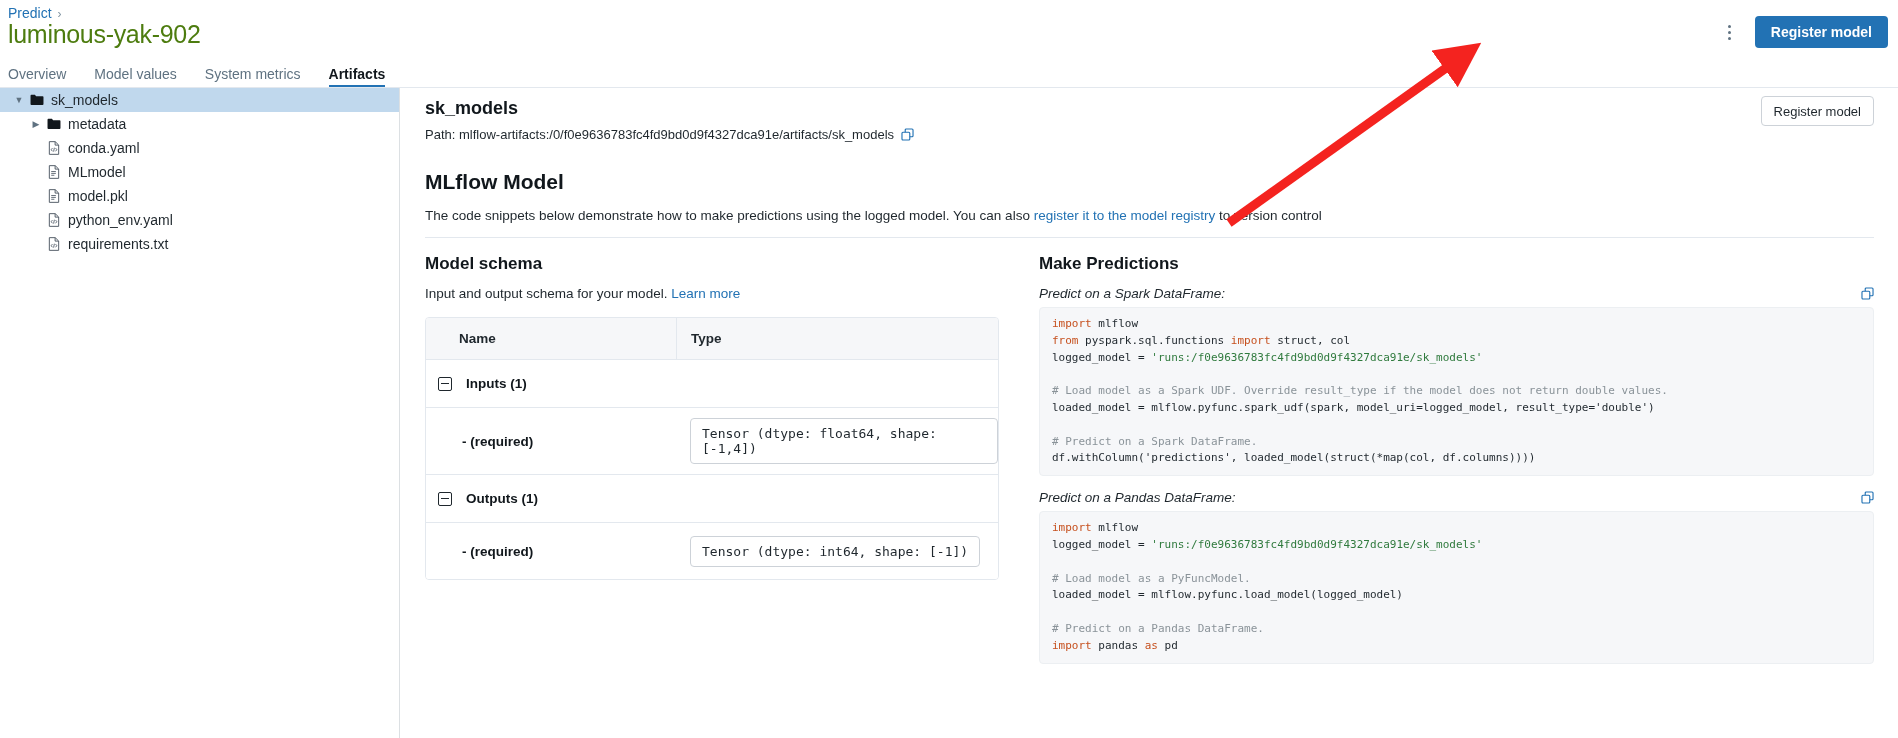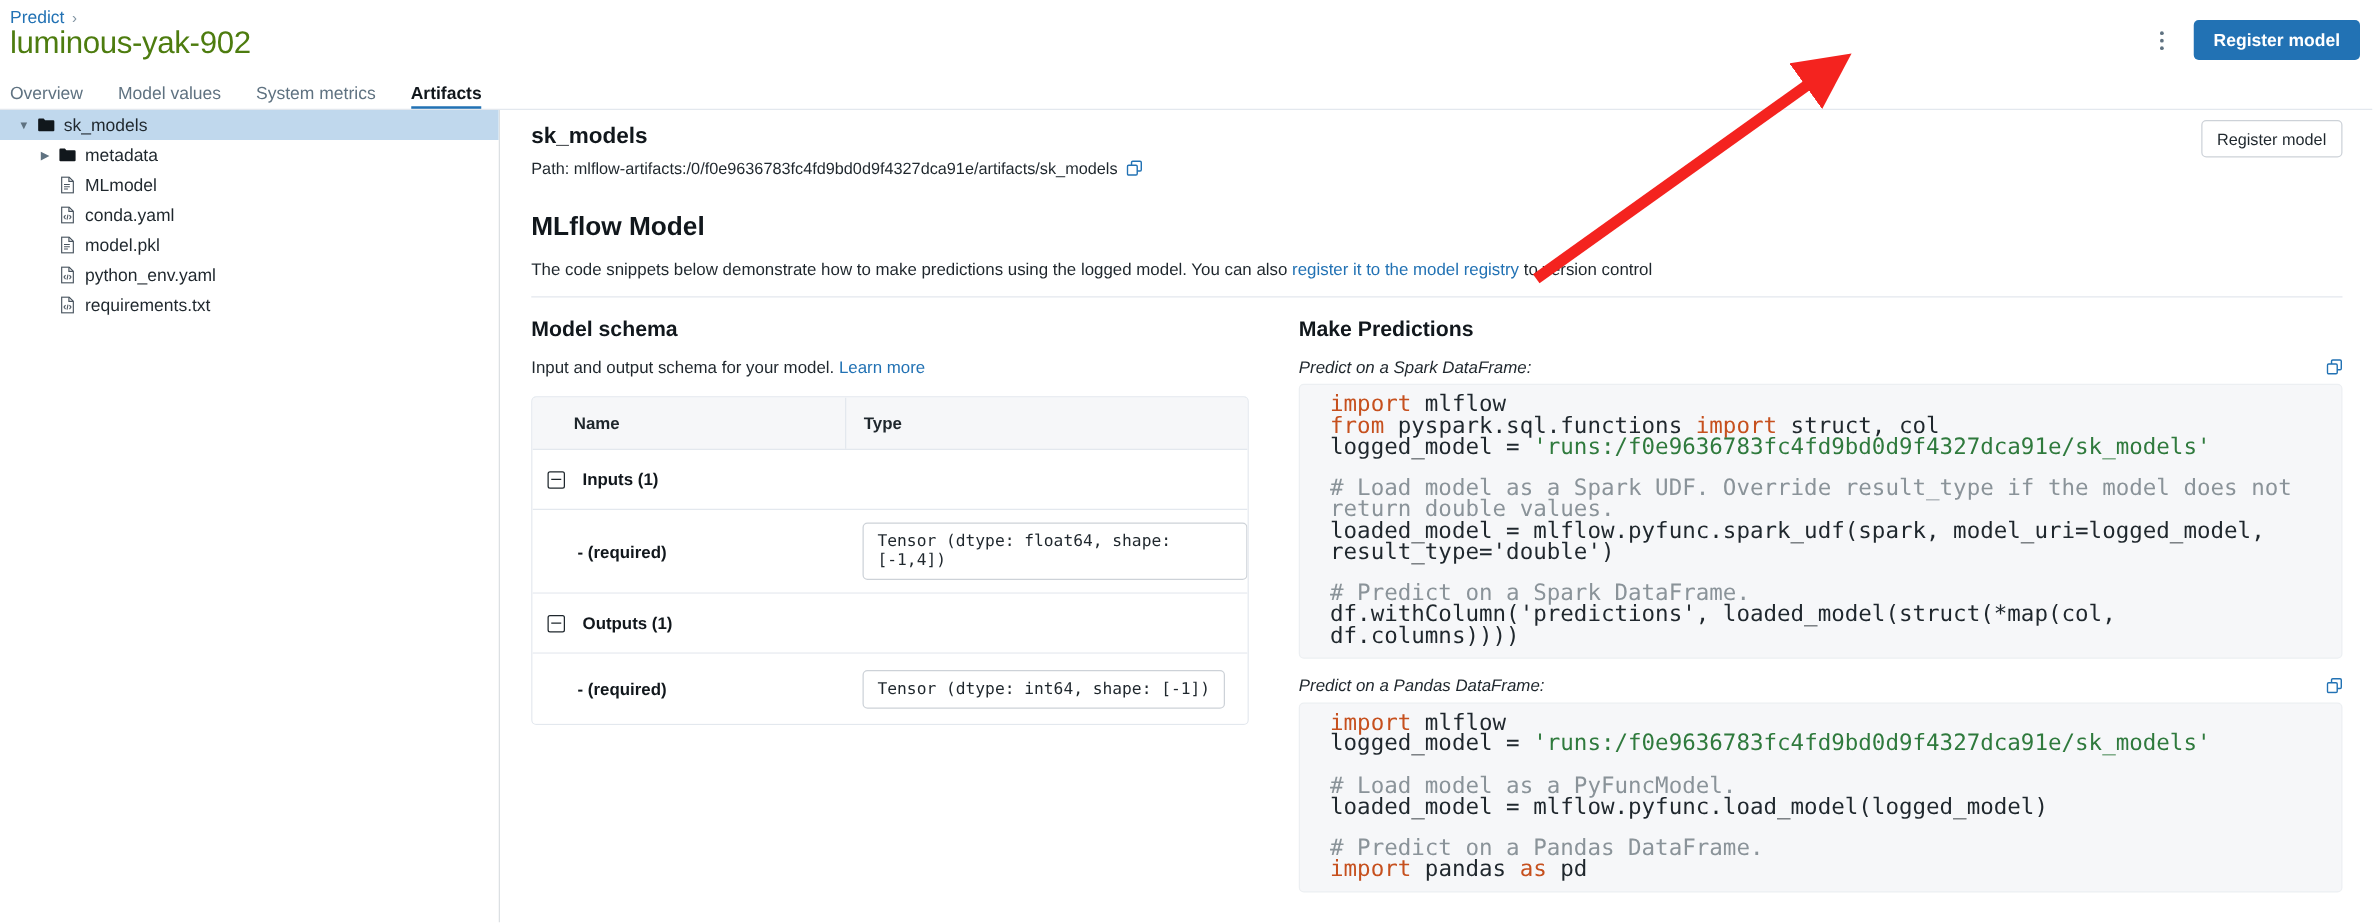--- a/index.html
+++ b/index.html
@@ -147,22 +147,22 @@
     font-family: "DejaVu Sans Mono", monospace; color: #1f272d;
   }
 
   
   .snippet-label-row {
     display: flex; align-items: center; justify-content: space-between;
     font-size: 13.5px; color: #1f272d; margin-bottom: 6px; font-style: italic;
   }
   .code-box {
     background: #f6f7f9; border: 1px solid #eceff2; border-radius: 4px;
-    padding: 8px 24px; font-family: "DejaVu Sans Mono", monospace;
-    font-size: 18px; line-height: 16.8px; color: #1f272d;
+    padding: 8px 12px; font-family: "DejaVu Sans Mono", monospace;
+    font-size: 11px; line-height: 16.8px; color: #1f272d;
     white-space: pre-wrap; word-break: break-word; margin-bottom: 14px;
   }
   .k-kw { color: #c6501e; }
   .k-str { color: #2f7a3d; }
   .k-com { color: #8a9399; }
 
   
   .annot { position: absolute; left: 0; top: 0; width: 1898px; height: 738px; pointer-events: none; }
 </style>
 </head>
@@ -214,35 +214,35 @@
               </svg>
             </span>
             <span class="tree-label">metadata</span>
           </div>
           <div class="tree-row" style="padding-left: 27px;">
             <span class="caret empty"></span>
             <span class="ficon">
               <svg class="file-svg" viewBox="0 0 12 15">
                 <path d="M1 0.7h6.3L11 4.3v10H1z" fill="#fff" stroke="#4a5560" stroke-width="1"></path>
                 <path d="M7.2 0.9v3.5h3.6" fill="none" stroke="#4a5560" stroke-width="1"></path>
+                <path d="M4.3 7.6 3 9.3l1.3 1.7M7.7 7.6 9 9.3l-1.3 1.7M6.4 7.2 5.6 11.4" fill="none" stroke="#4a5560" stroke-width="0.9"></path>
+              </svg>
+            </span>
+            <span class="tree-label">conda.yaml</span>
+          </div>
+          <div class="tree-row" style="padding-left: 27px;">
+            <span class="caret empty"></span>
+            <span class="ficon">
+              <svg class="file-svg" viewBox="0 0 12 15">
+                <path d="M1 0.7h6.3L11 4.3v10H1z" fill="#fff" stroke="#4a5560" stroke-width="1"></path>
+                <path d="M7.2 0.9v3.5h3.6" fill="none" stroke="#4a5560" stroke-width="1"></path>
                 <path d="M3 7h5M3 9h5M3 11h3.4" stroke="#4a5560" stroke-width="0.9"></path>
               </svg>
             </span>
             <span class="tree-label">MLmodel</span>
-          </div>
-          <div class="tree-row" style="padding-left: 27px;">
-            <span class="caret empty"></span>
-            <span class="ficon">
-              <svg class="file-svg" viewBox="0 0 12 15">
-                <path d="M1 0.7h6.3L11 4.3v10H1z" fill="#fff" stroke="#4a5560" stroke-width="1"></path>
-                <path d="M7.2 0.9v3.5h3.6" fill="none" stroke="#4a5560" stroke-width="1"></path>
-                <path d="M4.3 7.6 3 9.3l1.3 1.7M7.7 7.6 9 9.3l-1.3 1.7M6.4 7.2 5.6 11.4" fill="none" stroke="#4a5560" stroke-width="0.9"></path>
-              </svg>
-            </span>
-            <span class="tree-label">conda.yaml</span>
           </div>
           <div class="tree-row" style="padding-left: 27px;">
             <span class="caret empty"></span>
             <span class="ficon">
               <svg class="file-svg" viewBox="0 0 12 15">
                 <path d="M1 0.7h6.3L11 4.3v10H1z" fill="#fff" stroke="#4a5560" stroke-width="1"></path>
                 <path d="M7.2 0.9v3.5h3.6" fill="none" stroke="#4a5560" stroke-width="1"></path>
                 <path d="M3 7h5M3 9h5M3 11h3.4" stroke="#4a5560" stroke-width="0.9"></path>
               </svg>
             </span>

